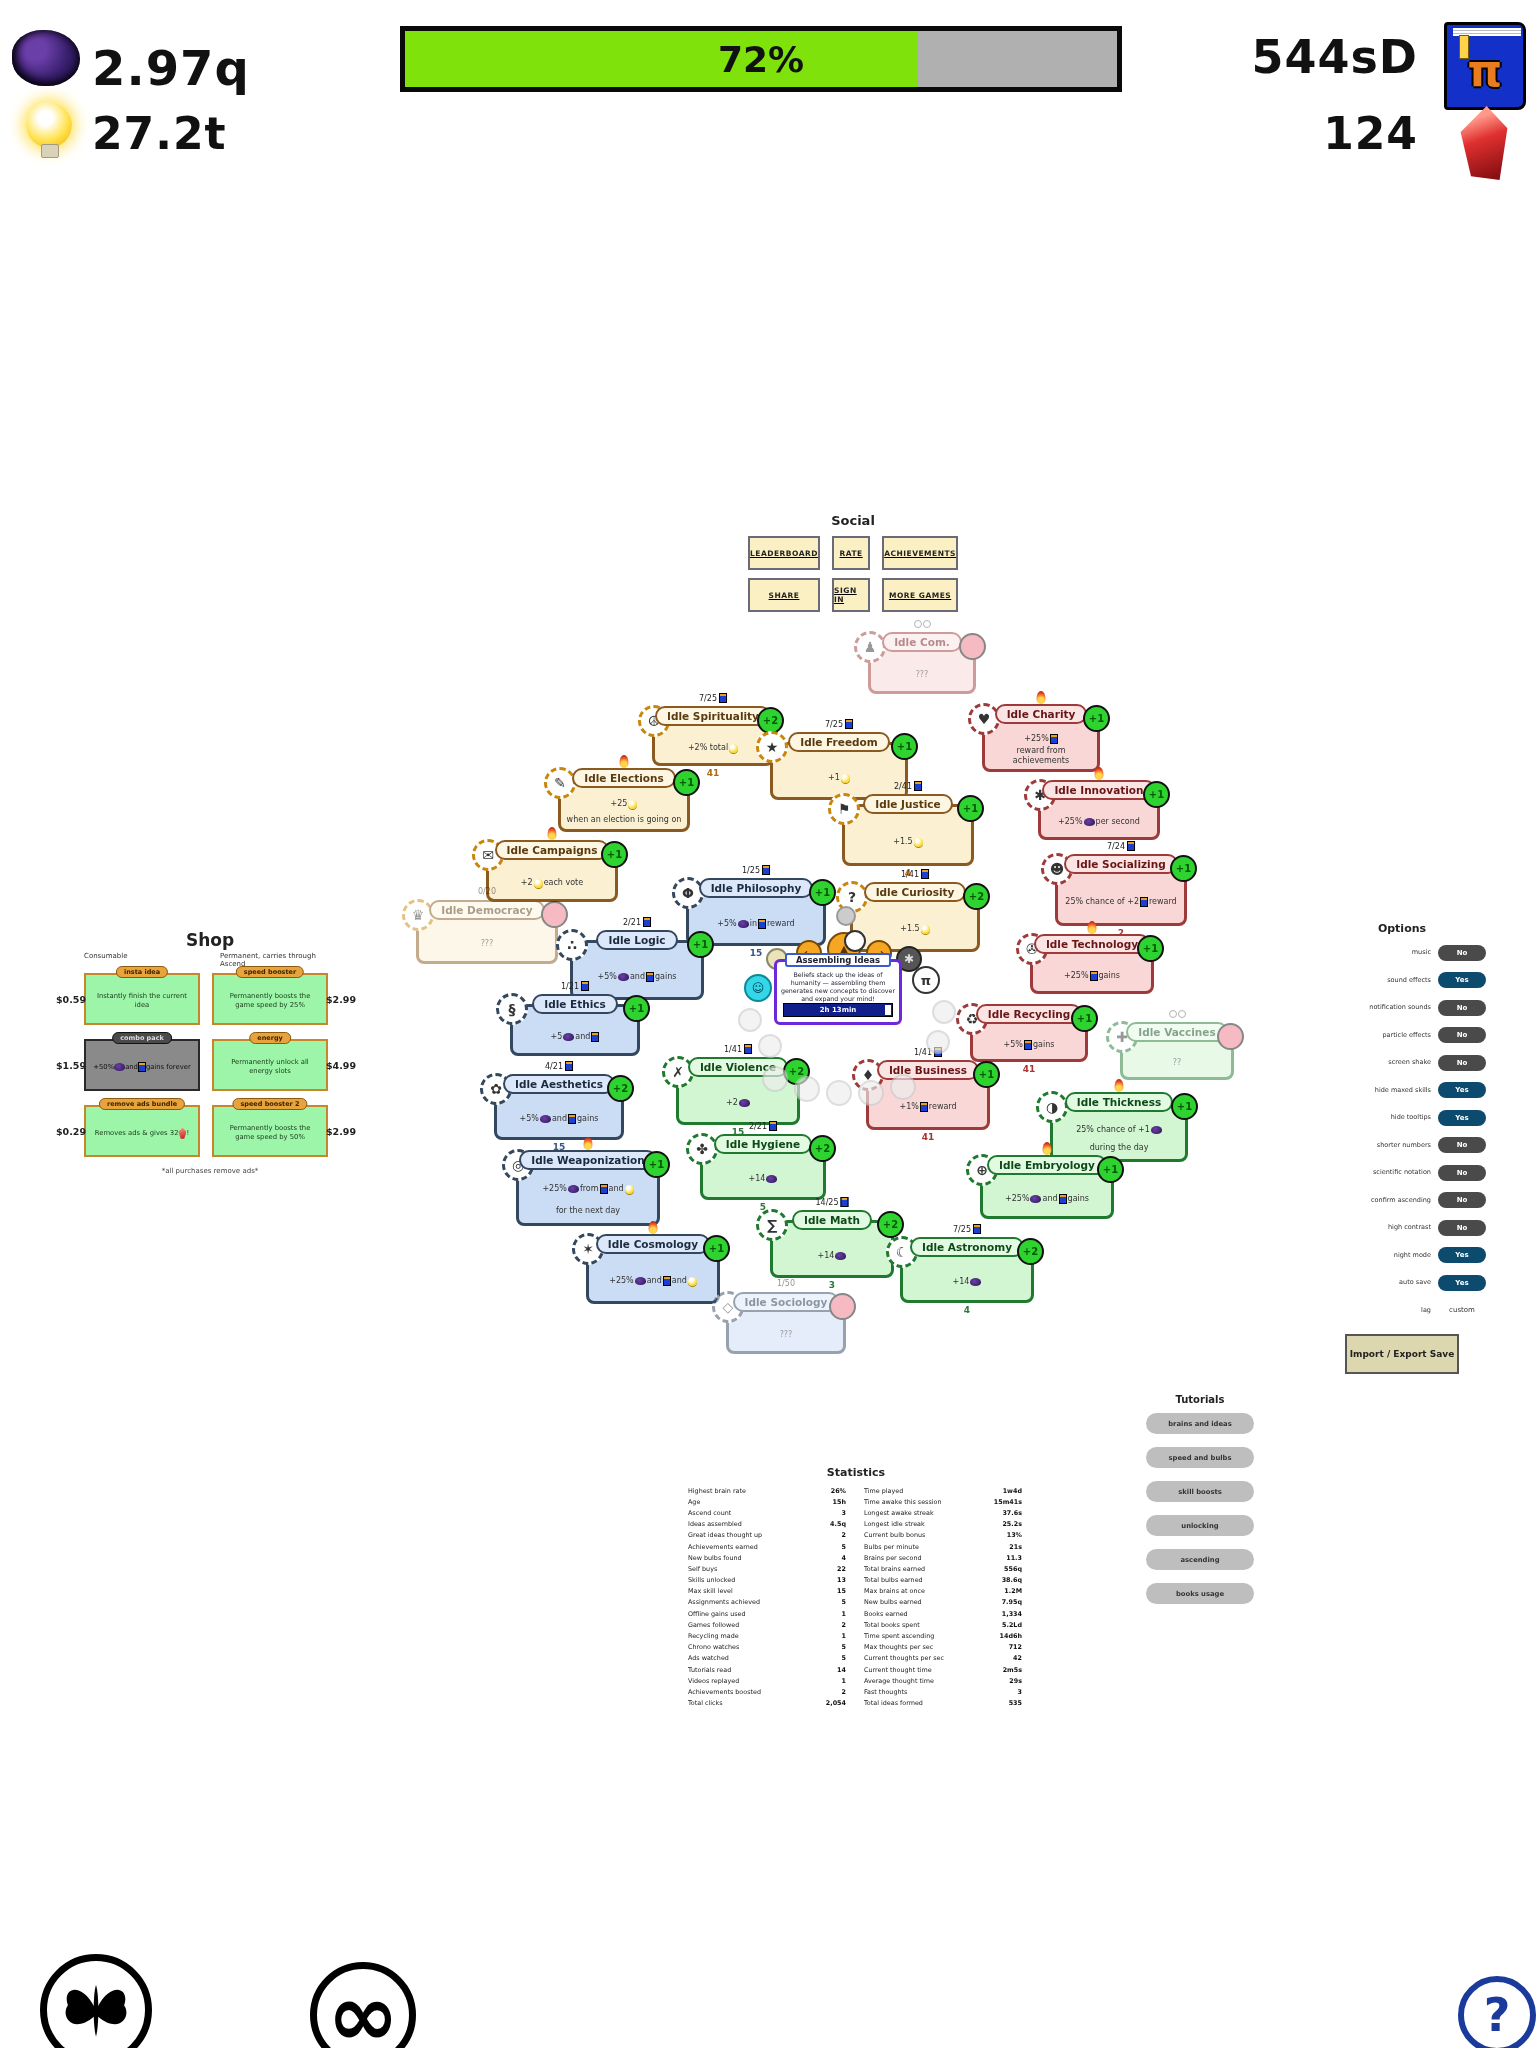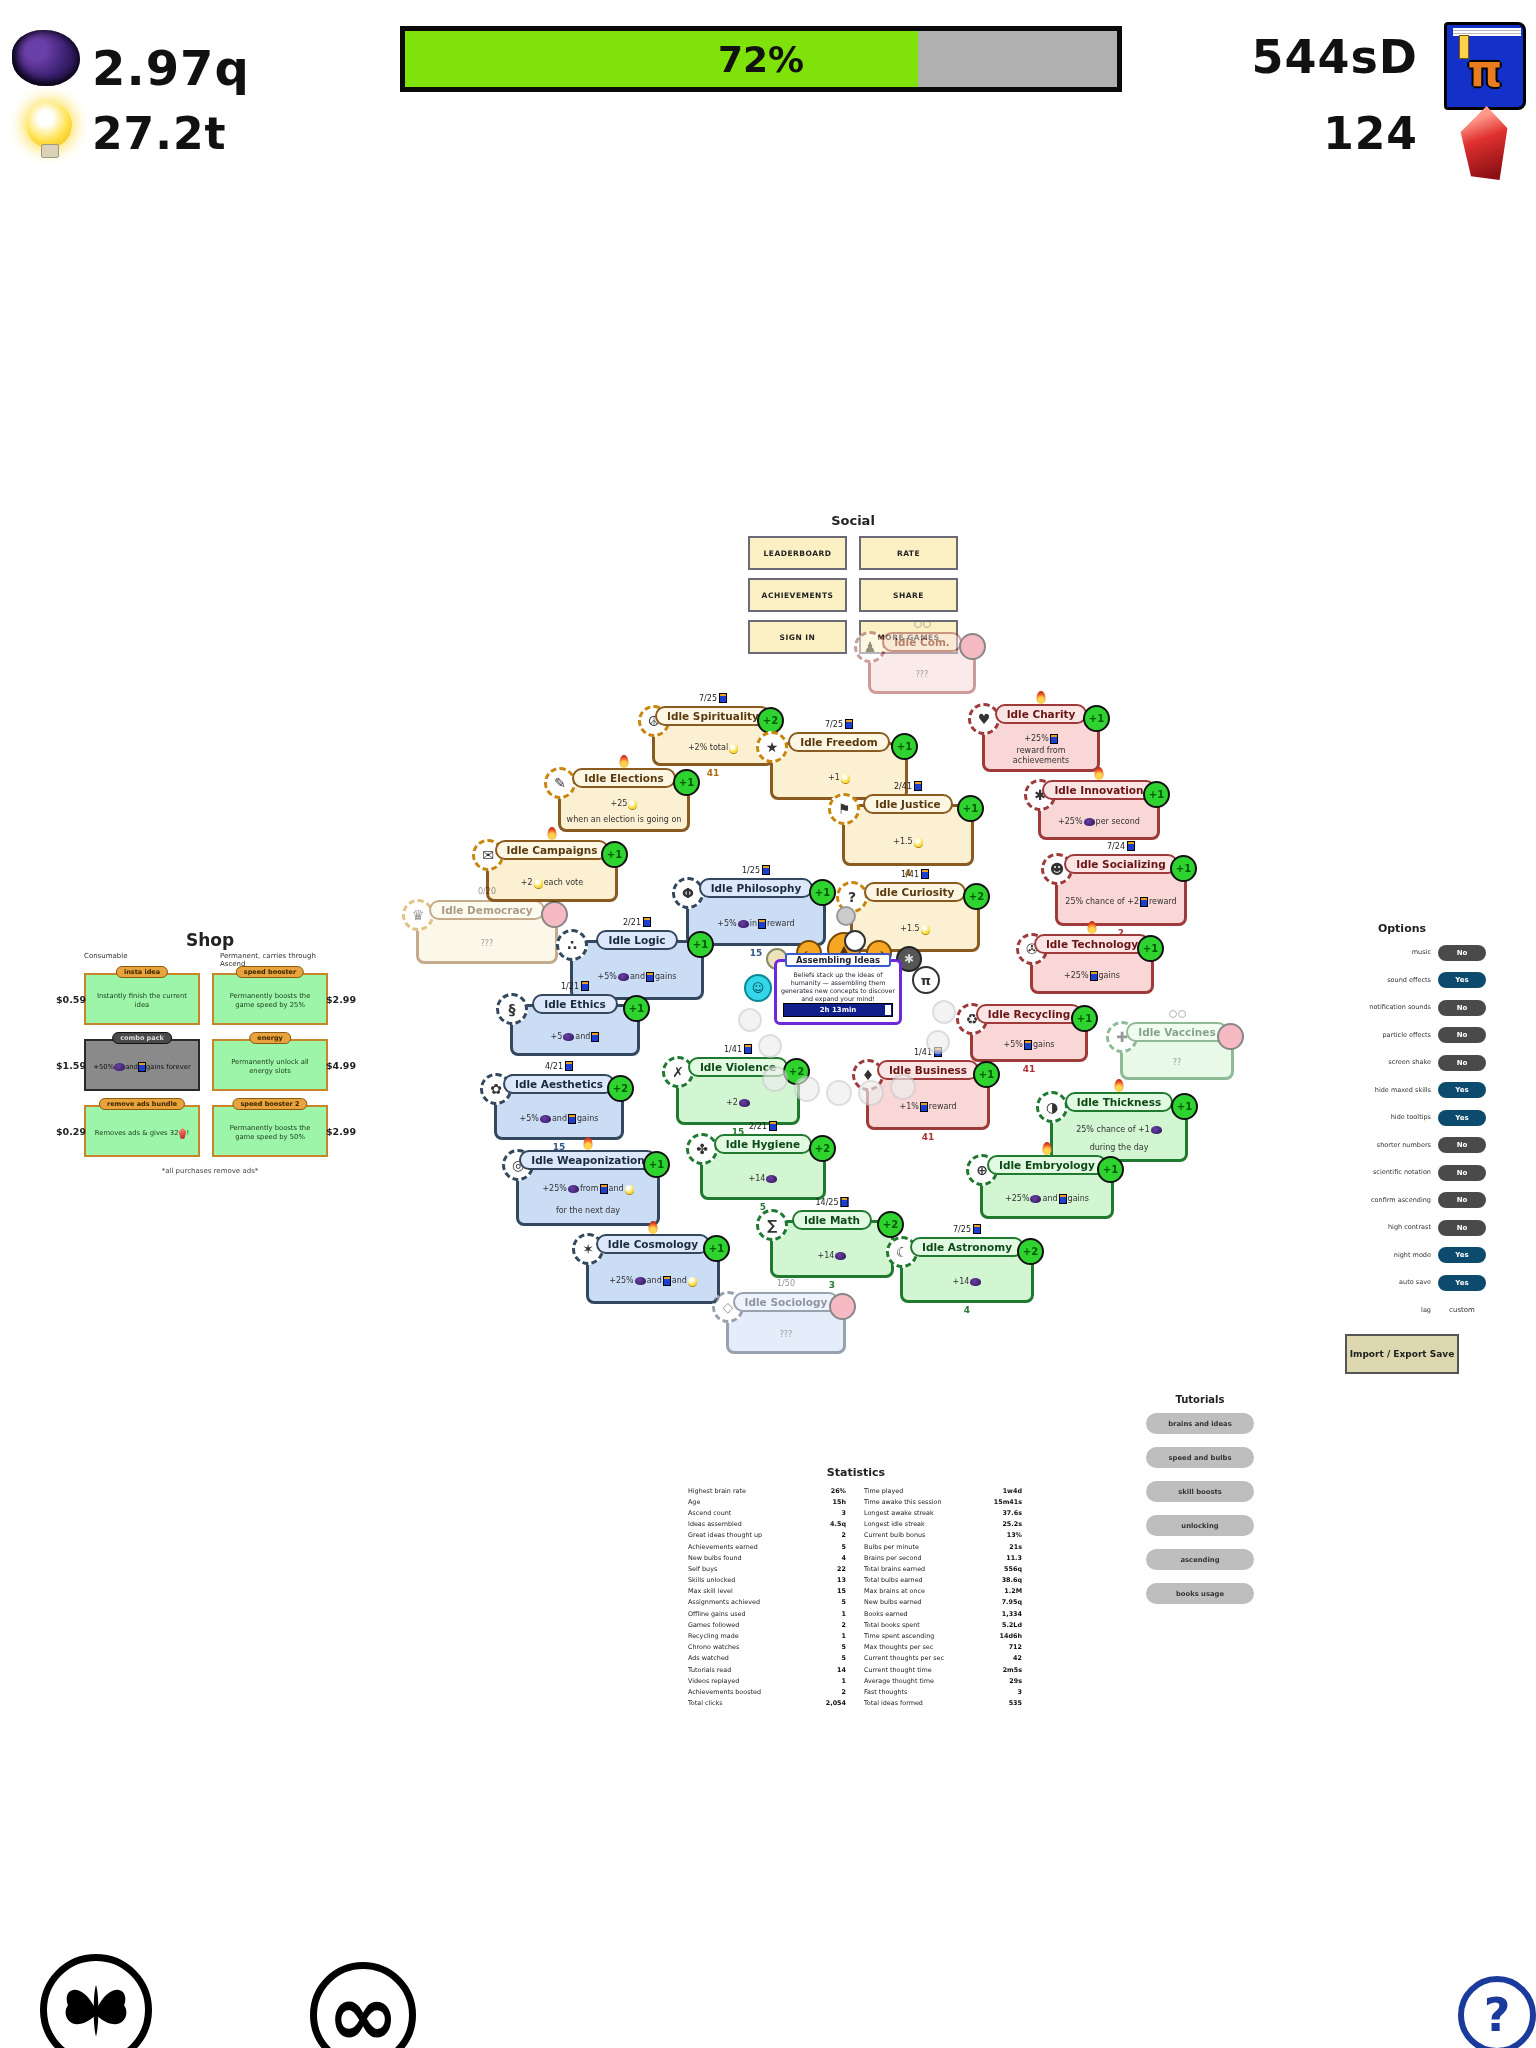--- a/index.html
+++ b/index.html
@@ -20,21 +20,21 @@
   .book-icon{position:absolute;left:1444px;top:22px;width:76px;height:82px;background:#1330c8;border:3px solid #000;border-radius:4px 8px 8px 4px;}
   .book-icon .pages{position:absolute;left:6px;top:3px;right:2px;height:8px;background:repeating-linear-gradient(#fff 0 2px,#bbb 2px 3px);}
   .book-icon .mark{position:absolute;left:12px;top:10px;width:8px;height:22px;background:#ffd24a;border:1px solid #7a5a00;}
   .book-icon .pi{position:absolute;inset:8px 0 0 0;display:flex;align-items:center;justify-content:center;font-size:44px;font-weight:bold;color:#e87c1e;text-shadow:-2px 0 #000,2px 0 #000,0 -2px #000,0 2px #000;}
   .gem-icon{position:absolute;left:1458px;top:106px;width:52px;height:74px;background:linear-gradient(160deg,#ff9a8a 0 20%,#e03030 45%,#8a0f12 90%);
     clip-path:polygon(55% 0,95% 30%,80% 100%,25% 95%,5% 35%);filter:drop-shadow(0 0 10px rgba(255,40,40,.9));}
 
   
   .social{position:absolute;left:748px;top:468px;width:210px;margin-top:45px;}
   .social h3{margin:0 0 8px;text-align:center;font-size:13px;font-weight:bold;color:#222;}
-  .social .grid{display:grid;grid-template-columns:1fr 1fr;gap:8px 12px;}
+  .social .grid{display:grid;grid-template-columns:1fr 1fr 1fr;gap:8px 12px;text-decoration:underline;}
   .sbtn{height:30px;background:#faf0c4;border:2px solid #6b6b78;display:flex;align-items:center;justify-content:center;
     font-size:7.5px;font-weight:bold;letter-spacing:.5px;color:#222;cursor:pointer;}
 
   
   .node{position:absolute;border:3px solid #000;border-radius:8px;box-sizing:border-box;}
   .node .prow{position:absolute;left:0;right:0;top:-13px;display:flex;justify-content:center;}
   .node .pill{border:2.5px solid #000;border-radius:10px;background:#fff;padding:2px 10px;font-size:10.5px;font-weight:bold;white-space:nowrap;color:#222;cursor:pointer;}
   .node .nicon{position:absolute;left:-17px;top:-14px;width:32px;height:32px;border-radius:50%;background:#fff;border:3px dashed #333;
     display:flex;align-items:center;justify-content:center;font-size:14px;font-weight:bold;color:#333;box-sizing:border-box;}
   .node .act{position:absolute;right:-13px;top:-12px;width:27px;height:27px;border-radius:50%;background:#2fd32f;border:2.5px solid #111;

